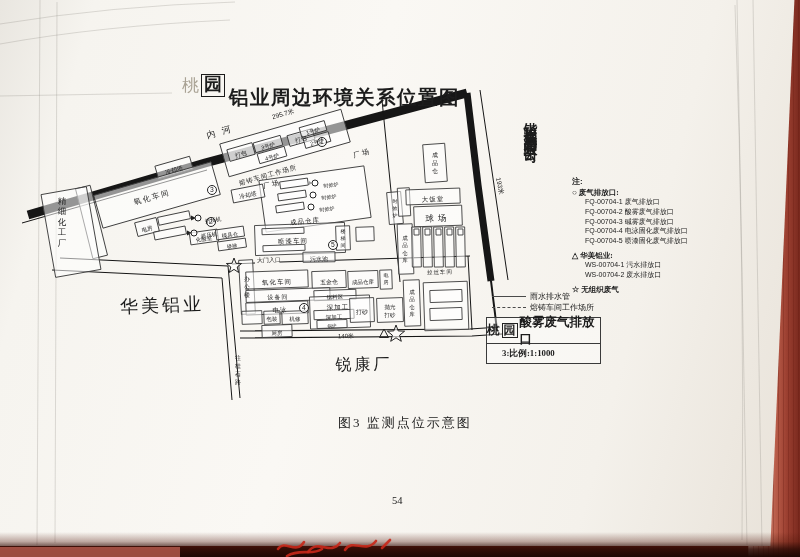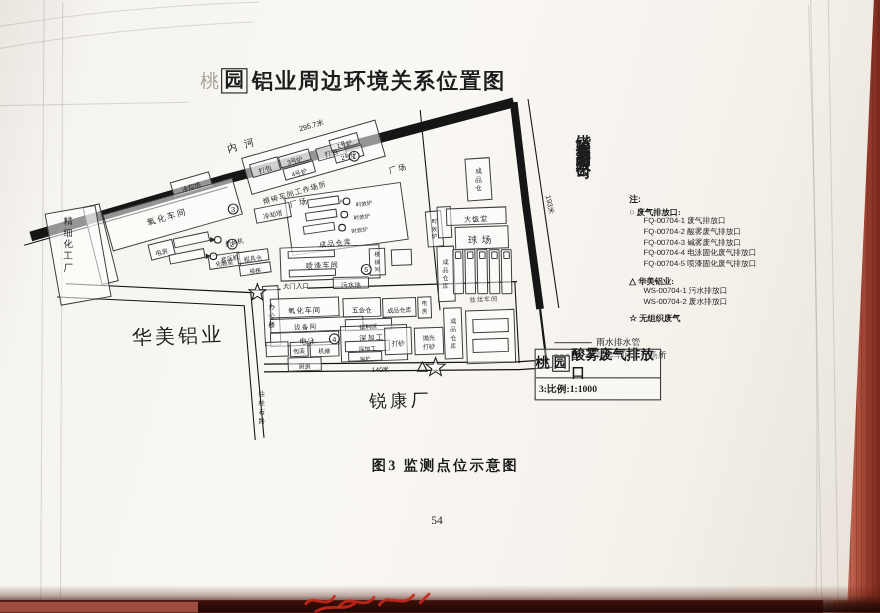--- a/index.html
+++ b/index.html
@@ -13,43 +13,43 @@
     clip-path:polygon(0 0,99.3% 0,96.3% 100%,0 100%);}
   svg.map{position:absolute;left:0;top:0;width:800px;height:557px;z-index:2;}
   svg.map text{fill:#1b1b1b;font-family:"Liberation Sans",sans-serif;}
   .bbox{fill:rgba(255,255,255,.55);stroke:#3d3d3d;stroke-width:.9;}
   .road{stroke:#161616;fill:none;}
   .crease{stroke:#8d8a82;fill:none;opacity:.28;}
   .overlay{position:absolute;z-index:3;color:#1c1c1c;}
   .title{left:182px;top:60px;display:flex;align-items:center;font-family:"Liberation Serif",serif;font-weight:bold;}
   .title .t-pre{font-size:17px;color:#a9a294;font-weight:normal;margin-right:2px;}
   .title .t-box{font-size:18px;border:1.7px solid #1b1b1b;padding:0 2px 1px 2px;margin-right:4px;line-height:1.1;}
-  .title .t-rest{font-size:19.5px;letter-spacing:1.5px;}
+  .title .t-rest{font-size:19.5px;letter-spacing:1.5px;margin-top:24px;}
   .company{left:521px;top:112px;height:190px;writing-mode:vertical-rl;font-family:"Liberation Serif",serif;
     font-size:13.5px;font-weight:bold;letter-spacing:3px;}
   .legend{left:572px;top:177px;width:150px;font-size:7.5px;line-height:9.5px;}
   .legend .l-note{font-weight:bold;font-size:8px;margin-bottom:1px;}
   .legend .l-head{font-weight:bold;white-space:nowrap;font-family:Liberation Serif, serif;}
   .legend .l-head .sym{display:inline-block;margin-right:2px;font-size:8px;}
   .legend .l-item{padding-left:13px;white-space:nowrap;font-size:7px;line-height:9.8px;}
   .legend .gap{height:5px;}
-  .pipes{left:504px;top:291px;width:130px;font-size:8px;line-height:11px;margin-top:15px;}
+  .pipes{left:492px;top:291px;width:130px;font-size:8px;line-height:11px;}
   .pipes .p-row{white-space:nowrap;}
   .pipes .line{display:inline-block;width:34px;vertical-align:middle;margin-right:4px;border-top:1.6px solid #4a4a4a;}
   .pipes .dash{border-top-style:dashed;}
   .infobox{left:486px;top:317px;width:113px;border:1.2px solid #3a3a3a;background:rgba(255,255,255,.4);
     font-family:"Liberation Serif",serif;}
   .infobox .ib-title{display:flex;align-items:center;justify-content:center;height:25px;
     border-bottom:1.2px solid #3a3a3a;font-size:12.5px;font-weight:bold;}
   .infobox .ib-title .t-box{border:1.4px solid #222;padding:0 1px;margin:0 2px;font-size:12px;line-height:1.1;}
   .infobox .ib-row{height:19px;line-height:19px;padding-left:3px;font-size:8.8px;font-weight:bold;
     border-bottom:1.2px solid #3a3a3a;white-space:nowrap;}
-  .infobox .ib-row:last-child{border-bottom:none;}
-  .caption{left:338px;top:414px;font-family:"Liberation Serif",serif;font-size:13px;font-weight:bold;letter-spacing:2px;}
-  .pagenum{left:392px;top:468px;font-family:"Liberation Serif",serif;font-size:10.5px;}
+  .infobox .ib-row:last-child{border-bottom:none;margin-left:12px;}
+  .caption{left:338px;top:414px;font-family:"Liberation Serif",serif;font-size:13px;font-weight:normal;letter-spacing:2px;}
+  .pagenum{left:392px;top:495px;font-family:"Liberation Serif",serif;font-size:10.5px;}
   .bottom-shadow{position:absolute;left:0;top:532px;width:800px;height:25px;z-index:4;
     background:linear-gradient(180deg,rgba(60,16,8,0) 0%,rgba(80,22,10,.35) 38%,rgba(45,11,5,.85) 68%,#1e0703 100%);}
   .pink-strip{position:absolute;left:0;top:547px;width:180px;height:10px;background:#b2584b;opacity:.85;z-index:5;}
   svg.scrib{position:absolute;left:0;top:0;width:800px;height:557px;z-index:6;pointer-events:none;}
   svg.scrib path{stroke:#c8281a;stroke-width:2.6;fill:none;stroke-linecap:round;opacity:.9;}
 </style>
 </head>
 <body>
 
 <div class="photo">

